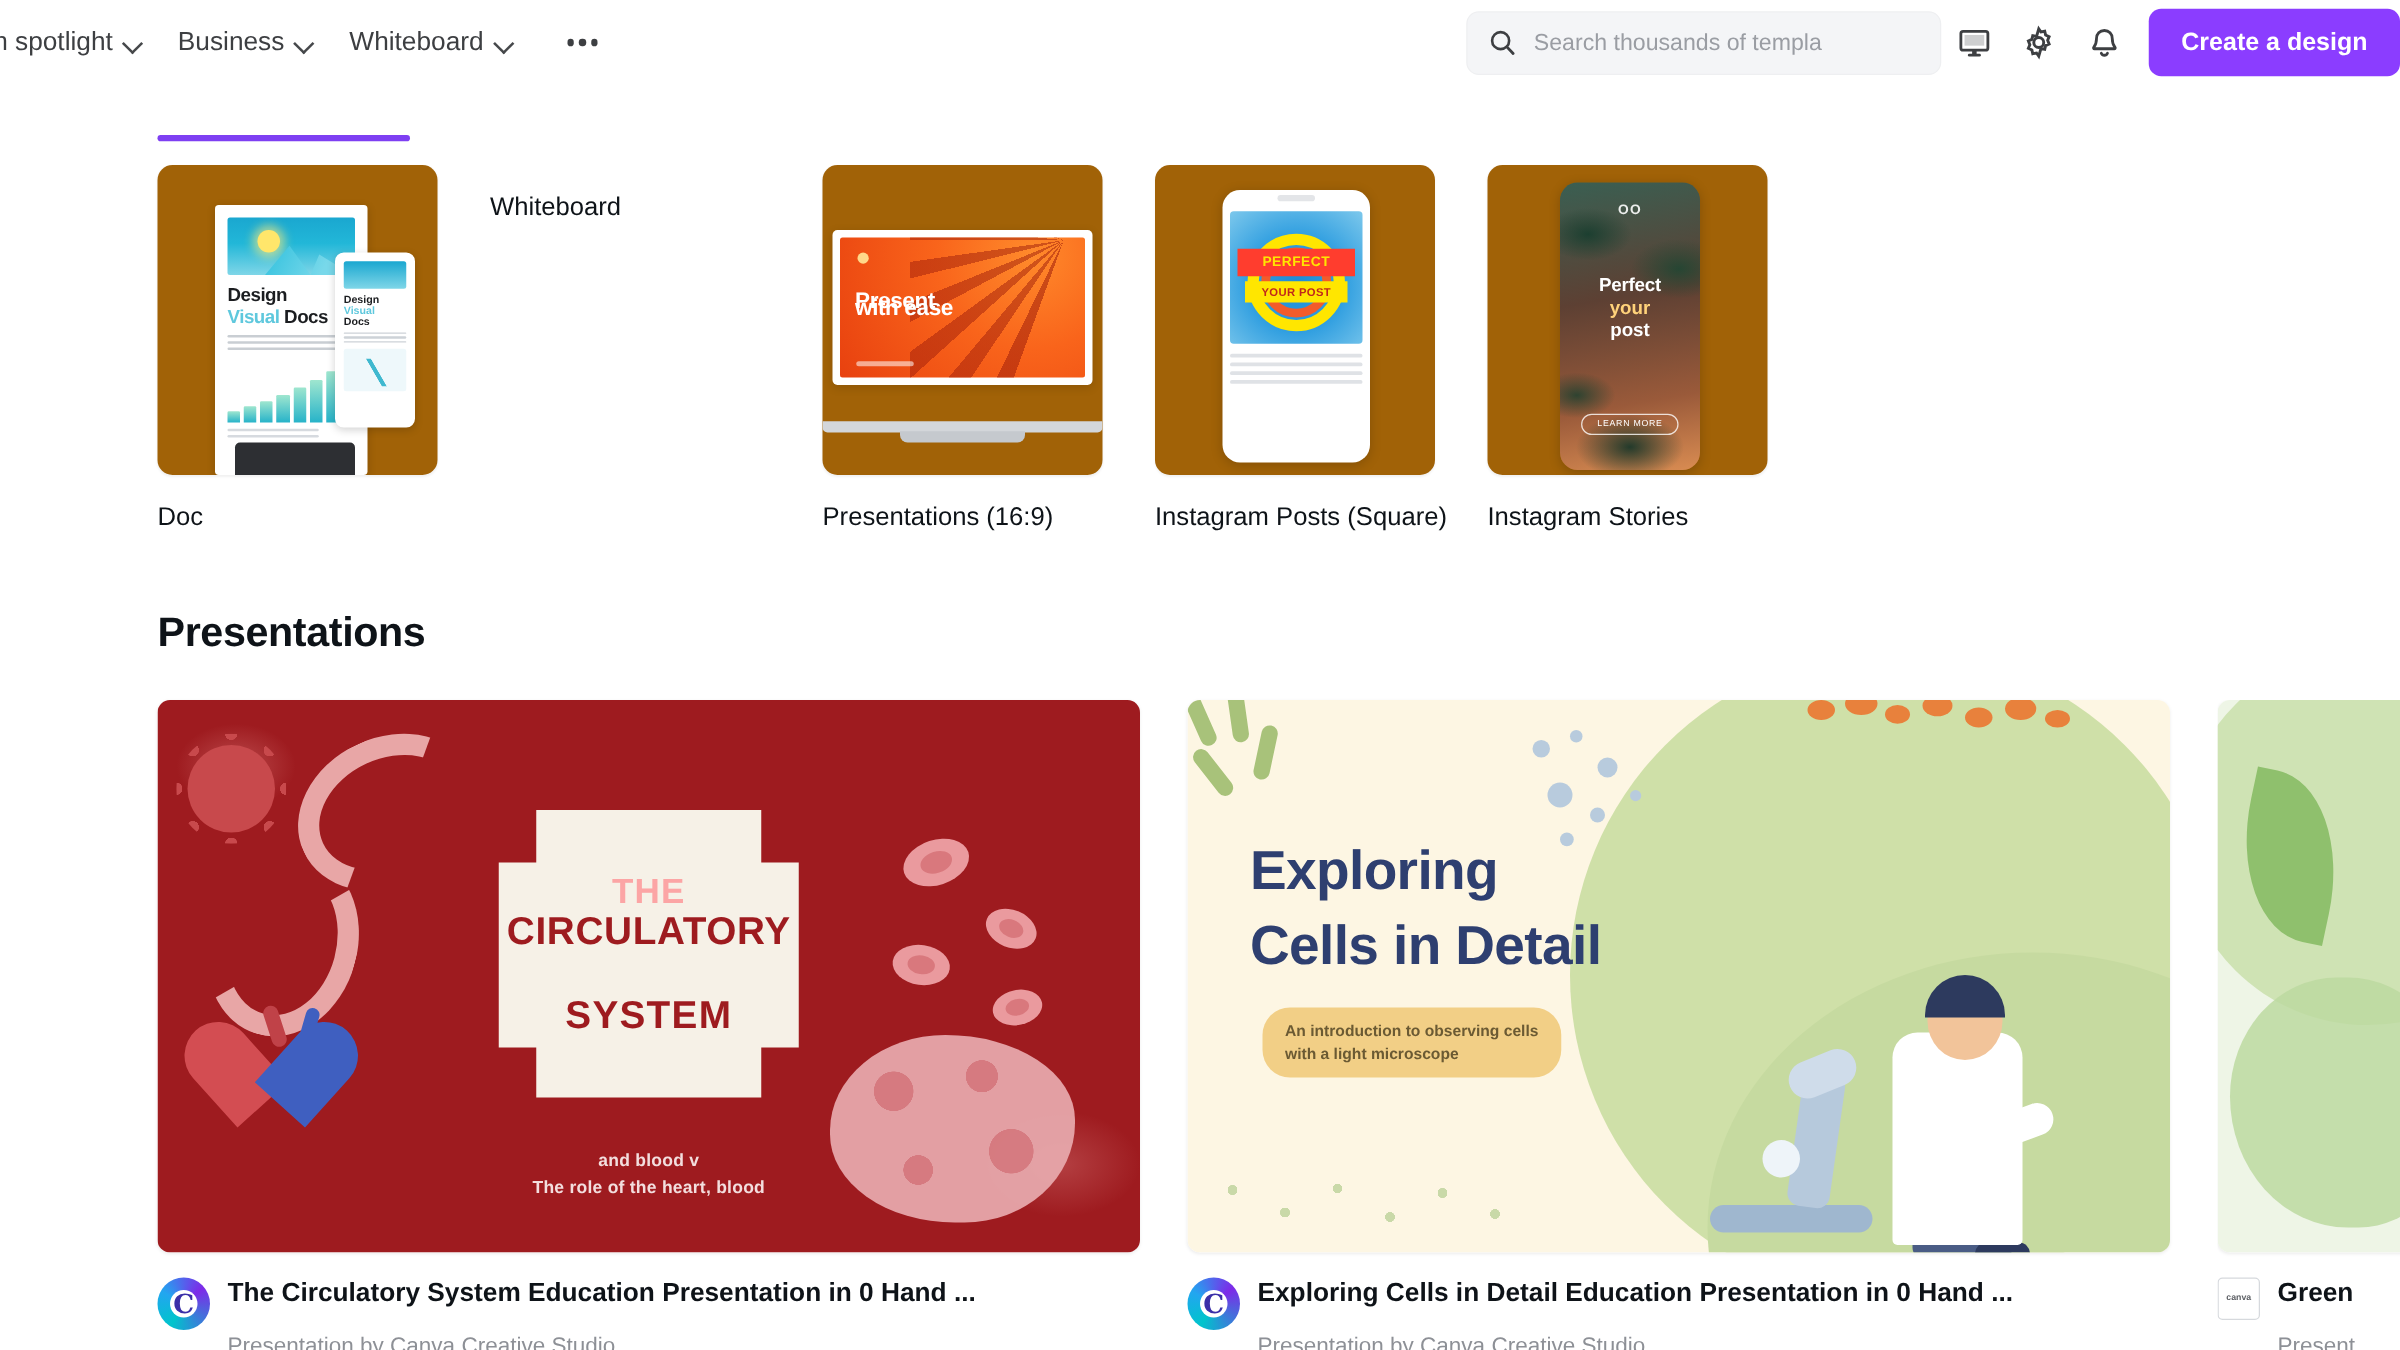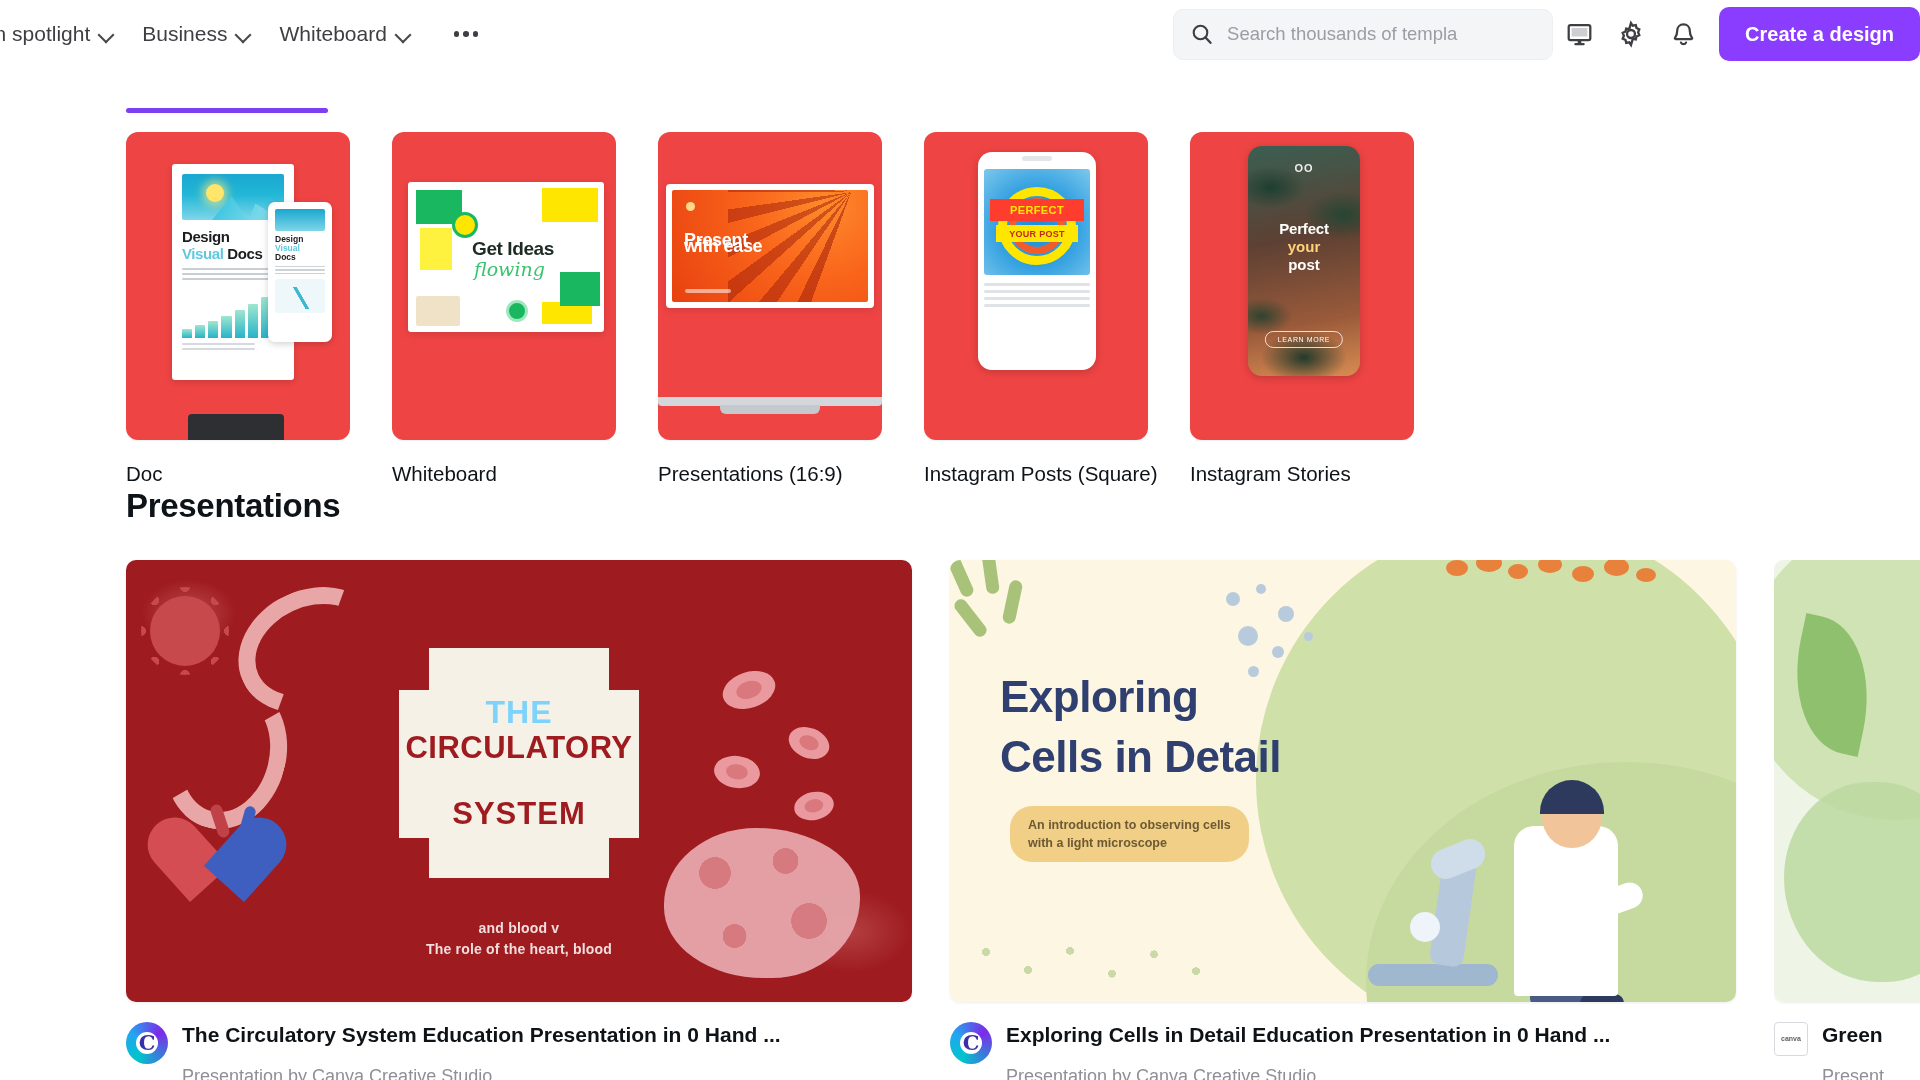--- a/index.html
+++ b/index.html
@@ -69,22 +69,22 @@
     background:#7e3ff2; border-radius: 3px;
   }
 
   
   .type-row {
     position:absolute; top: 132px; left: 126px;
     display:flex; gap: 42px;
   }
   .type-card { width: 224px; cursor:pointer; }
   .type-thumb {
-    width: 224px; height: 308px; border-radius: 12px;
-    background: #ef4444; position:relative; overflow:hidden;
+    width: 224px; height: 248px; border-radius: 12px;
+    background: #a16207; position:relative; overflow:hidden;
     box-shadow: 0 1px 2px rgba(0,0,0,.06);
   }
   .type-label {
     margin-top: 22px; font-size: 20.5px; color:#0e1318; font-weight: 400;
     white-space: nowrap;
   }
 
   
   .doc-art { position:absolute; inset:0; }
   .doc-page {
@@ -306,21 +306,21 @@
       radial-gradient(circle 12px at 36% 72%, #d98086 98%, transparent);}
   .cross {
     position:absolute; left: 50%; top: 46%; transform: translate(-50%,-50%);
     width: 240px; height: 230px;
   }
   .cross .cv, .cross .ch { position:absolute; background:#f6f1e7; }
   .cross .cv { left: 30px; top: 0; width: 180px; height: 230px; }
   .cross .ch { left: 0; top: 42px; width: 240px; height: 148px; }
   .cross-text { position:absolute; inset:0; display:flex; flex-direction:column;
     align-items:center; justify-content:center; z-index:3;}
-  .ct1 { font-size: 32px; font-weight: 800; color:#7dd3fc; letter-spacing: 1px; line-height: 1.12;}
+  .ct1 { font-size: 28px; font-weight: 800; color:#fca5a5; letter-spacing: 1px; line-height: 1.12;}
   .ct2 { font-size: 31px; font-weight: 800; color:#9e1b1f; letter-spacing: .5px; line-height: 1.12;}
   .ct3 { font-size: 31px; font-weight: 800; color:#9e1b1f; letter-spacing: 1px; line-height: 1.12; margin-top: 32px;}
   .circ-sub {
     position:absolute; left:0; right:0; bottom: 42px; text-align:center;
     font-size: 14px; font-weight: 700; color:#f3dede; line-height: 1.5; letter-spacing:.2px;
   }
 
   
   .cells { position:absolute; inset:0; background:#fdf6e3; overflow:hidden; }
   .cells-green {
@@ -486,34 +486,20 @@
               </div>
             <div class="ph-chart"></div>
           </div>
           <div class="doc-dark"></div>
         </div>
       </div>
       <div class="type-label">Doc</div>
     </div>
 
     <div class="type-card">
-      <div class="type-thumb">
-        <div class="wb-canvas">
-          <span class="wb-green"></span>
-          <span class="wb-yellow1"></span>
-          <span class="wb-yellow2"></span>
-          <span class="wb-yellow3"></span>
-          <span class="wb-green2"></span>
-          <span class="wb-sticker"></span>
-          <span class="wb-sticker2"></span>
-          <span class="wb-img"></span>
-          <div class="wb-t1">Get Ideas</div>
-          <div class="wb-t2">flowing</div>
-        </div>
-      </div>
       <div class="type-label">Whiteboard</div>
     </div>
 
     <div class="type-card">
       <div class="type-thumb">
         <div class="pr-art">
           <div class="pr-base"></div>
           <div class="pr-foot"></div>
           <div class="pr-laptop">
             <div class="pr-slide">

